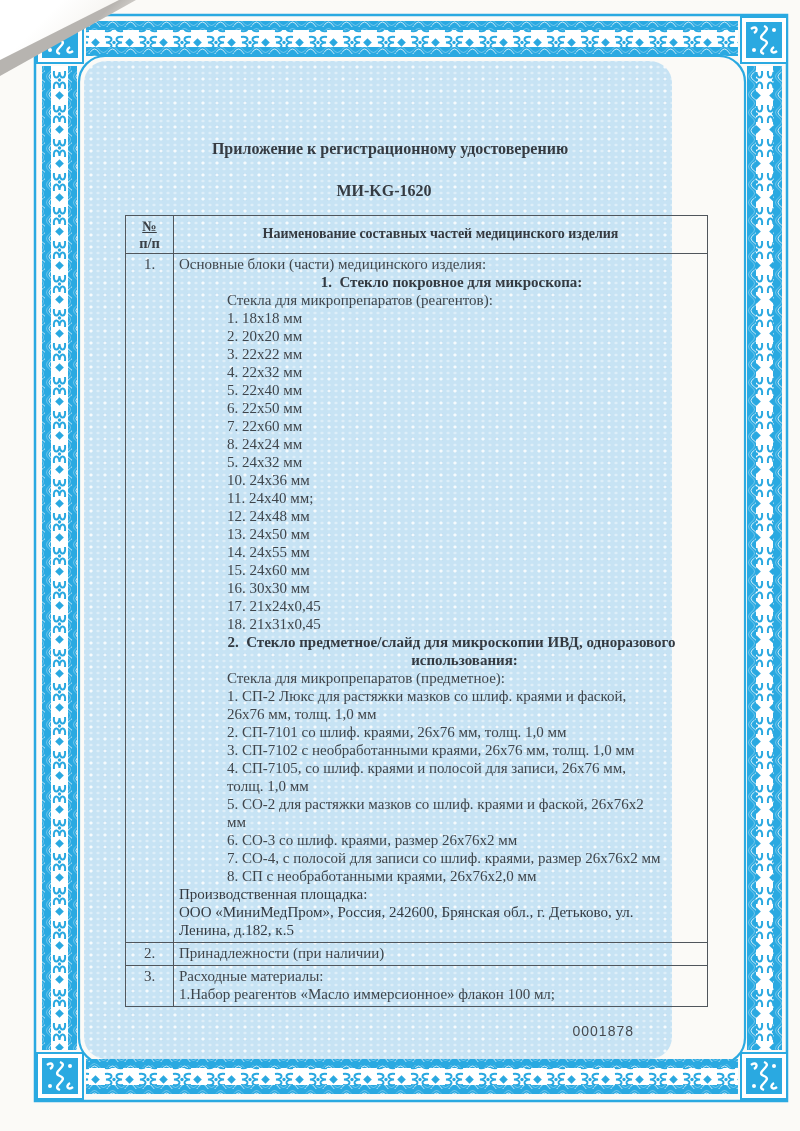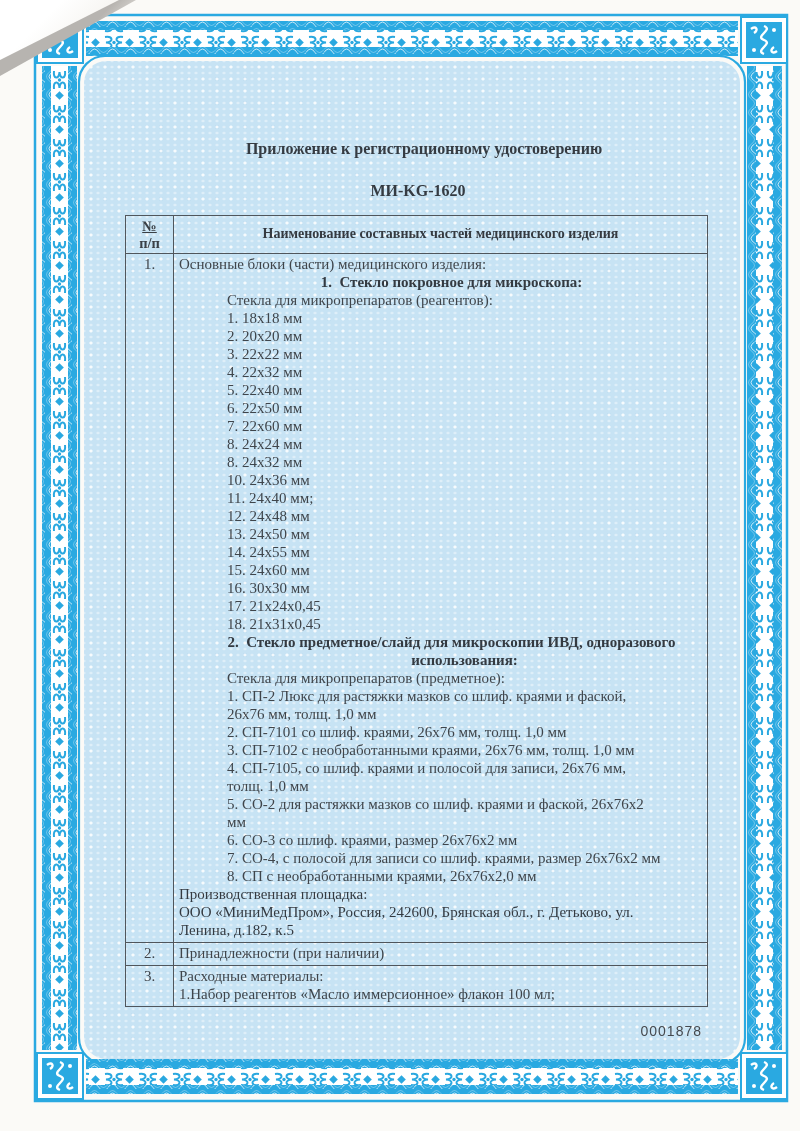--- a/index.html
+++ b/index.html
@@ -9,21 +9,21 @@
     font-family:"Liberation Serif","DejaVu Serif",serif;
     position:relative;overflow:hidden;
   }
   .page{position:absolute;inset:0;}
 
   
   .frame{position:absolute;left:0;top:0;}
 
   
   .content{
-    position:absolute;left:84px;top:61px;width:656px;height:998px;
+    position:absolute;left:84px;top:61px;width:588px;height:998px;
     border-radius:22px;
     background-color:#c7e3f4;
     background-image:
       radial-gradient(circle, rgba(255,255,255,.75) 1.1px, rgba(255,255,255,0) 1.9px),
       radial-gradient(circle, rgba(255,255,255,.45) 1px, rgba(255,255,255,0) 1.7px),
       radial-gradient(circle, rgba(140,190,228,.40) 1.2px, rgba(140,190,228,0) 2.4px);
     background-size:14px 12px, 7px 6px, 28px 24px;
     background-position:0 0, 3.5px 3px, 7px 6px;
     color:#3f454b;
   }
@@ -174,21 +174,21 @@
                 <div class="line boldnum">1. Стекло покровное для микроскопа:</div>
                 <div class="line sub">Стекла для микропрепаратов (реагентов):</div>
                 <div class="line sub">1. 18х18 мм</div>
                 <div class="line sub">2. 20х20 мм</div>
                 <div class="line sub">3. 22х22 мм</div>
                 <div class="line sub">4. 22х32 мм</div>
                 <div class="line sub">5. 22х40 мм</div>
                 <div class="line sub">6. 22х50 мм</div>
                 <div class="line sub">7. 22х60 мм</div>
                 <div class="line sub">8. 24х24 мм</div>
-                <div class="line sub">8. 24х32 мм</div>
+                <div class="line sub">5. 24х32 мм</div>
                 <div class="line sub">10. 24х36 мм</div>
                 <div class="line sub">11. 24х40 мм;</div>
                 <div class="line sub">12. 24х48 мм</div>
                 <div class="line sub">13. 24х50 мм</div>
                 <div class="line sub">14. 24х55 мм</div>
                 <div class="line sub">15. 24х60 мм</div>
                 <div class="line sub">16. 30х30 мм</div>
                 <div class="line sub">17. 21х24х0,45</div>
                 <div class="line sub">18. 21х31х0,45</div>
                 <div class="line boldnum">2. Стекло предметное/слайд для микроскопии ИВД, одноразового

